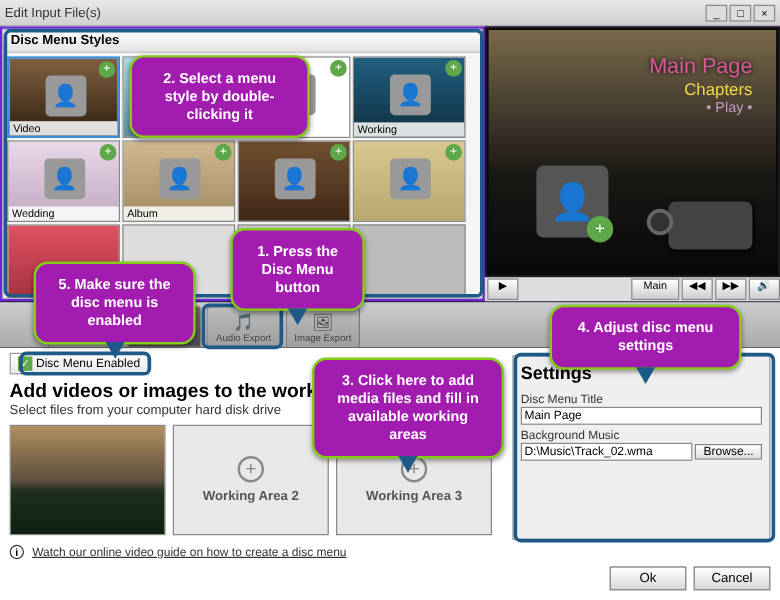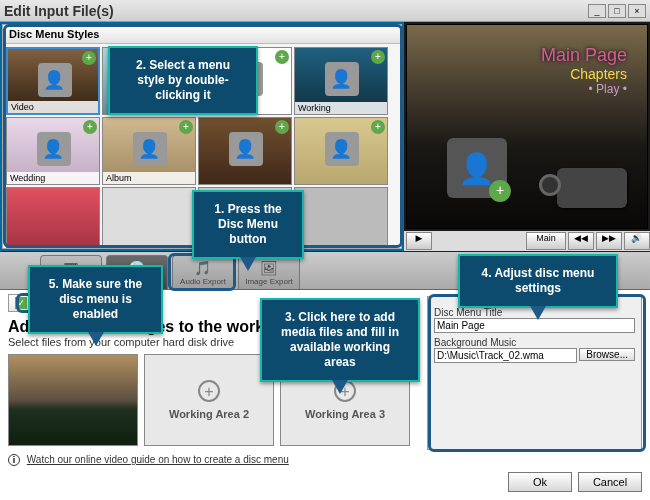--- a/index.html
+++ b/index.html
@@ -1,22 +1,22 @@
 <!DOCTYPE html>
 <html><head>
 <meta charset="utf-8">
 <style>
 * { box-sizing: border-box; margin: 0; padding: 0; font-family: Tahoma, Arial, sans-serif; }
 body { width: 650px; height: 500px; background: #fff; overflow: hidden; position: relative; font-size: 11px; }
 
 .titlebar { height: 22px; background: linear-gradient(#e8e8e8,#d0d0d0); border-bottom: 1px solid #999; display: flex; align-items: center; padding: 0 4px; }
-.titlebar .title { flex: 1; font-size: 14px; color: #333; font-weight: bold; }
+.titlebar .title { flex: 1; font-size: 11px; color: #333; font-weight: normal; }
 .tbtn { width: 18px; height: 14px; border: 1px solid #888; background: #ddd; margin-left: 2px; font-size: 9px; text-align: center; line-height: 12px; cursor: pointer; }
 
-.upper { height: 230px; display: flex; background: #0369a1; border-bottom: 1px solid #222; }
+.upper { height: 230px; display: flex; background: #6d28d9; border-bottom: 1px solid #222; }
 .styles-pane { width: 400px; background: #f5f5f5; border: 1px solid #aaa; margin: 2px; display: flex; flex-direction: column; }
 .styles-head { font-size: 11px; font-weight: bold; padding: 3px 6px; background: linear-gradient(#fff,#e2e2e2); border-bottom: 1px solid #bbb; }
 .styles-grid { flex: 1; overflow: hidden; padding: 2px; }
 .style-row { display: flex; }
 .style-item { width: 94px; height: 68px; border: 1px solid #888; margin: 1px; position: relative; background: #ccc; overflow: hidden; cursor: pointer; }
 .style-item.sel { border: 2px solid #3a8cd6; }
 .style-item .cap { position: absolute; bottom: 0; left: 0; right: 0; background: rgba(255,255,255,0.85); font-size: 9px; padding: 1px 3px; }
 .style-item .plus { position: absolute; right: 2px; top: 2px; width: 14px; height: 14px; border-radius: 50%; background: #5fa84a; color: #fff; font-size: 10px; text-align: center; line-height: 13px; }
 .th-avatar { position:absolute; top:14px; left:30px; width:34px; height:34px; border-radius:4px; background:#999; display:flex; align-items:center; justify-content:center; color:#eee; font-size:18px; }
 .preview-pane { flex: 1; background: #1a1a1a; display: flex; flex-direction: column; }
@@ -50,28 +50,28 @@
 .area .alabel { font-size:11px; color:#555; font-weight:bold; margin-top:6px; }
 
 .guide { font-size:10px; margin-top:8px; }
 .guide .i { display:inline-block; width:12px; height:12px; border-radius:50%; border:1px solid #333; text-align:center; font-weight:bold; font-size:9px; line-height:11px; margin-right:4px; }
 .guide a { color:#333; text-decoration:underline; cursor:pointer; }
 
 .settings-pane { position:absolute; right:8px; top:296px; width:215px; height:154px; border:1px solid #999; background:#efefef; padding:6px; }
 .settings-pane h3 { font-size:15px; font-weight:bold; margin-bottom:8px; }
 .sfld { font-size:10px; color:#333; margin-top:4px; }
 .sinp { width:100%; font-size:10px; padding:1px 2px; border:1px solid #888; background:#fff; }
-.srow { display:flex; gap:2px; align-items:flex-start; }
+.srow { display:flex; gap:2px; align-items:center; }
 .sbtn { font-size:10px; padding:0 6px; border:1px solid #888; background:linear-gradient(#fff,#ddd); cursor:pointer; }
 .spin { width:40px; font-size:10px; padding:0 2px; border:1px solid #888; }
 
 .footer-btns { position:absolute; right:8px; bottom:8px; display:flex; gap:6px;margin-top:46px; }
 .fbtn { width:64px; height:20px; font-size:11px; border:1px solid #777; background:linear-gradient(#fff,#d8d8d8); cursor:pointer; }
 
-.callout { position:absolute; background:#0c4a6e; color:#fff; font-size:12px; font-weight:bold; padding:10px 12px; border-radius:0; text-align:center; box-shadow:0 2px 4px rgba(0,0,0,.4); border:2px solid #14b8a6; line-height:1.25; pointer-events:none; }
+.callout { position:absolute; background:#a21caf; color:#fff; font-size:12px; font-weight:bold; padding:10px 12px; border-radius:12px; text-align:center; box-shadow:0 2px 4px rgba(0,0,0,.4); border:2px solid #84cc16; line-height:1.25; pointer-events:none; }
 .callout.r-outline { background:transparent; border:3px solid #1e5a87; box-shadow:none; padding:0; border-radius:6px; }
 .callout .arr { position:absolute; width:0; height:0; }
 .arr.down { border-left:8px solid transparent; border-right:8px solid transparent; border-top:14px solid #1e5a87; left:50%; margin-left:-8px; bottom:-14px; }
 </style>
 </head>
 <body>
 
 <div class="titlebar">
   <span class="title">Edit Input File(s)</span>
   <span class="tbtn">_</span>
@@ -191,20 +191,21 @@
       <div class="alabel">Working Area 3</div>
     </div>
   </div>
   <div class="guide">
     <span class="i">i</span>
     <a>Watch our online video guide on how to create a disc menu</a>
   </div>
 </div>
 
 <div class="settings-pane">
+  <h3>Settings</h3>
   <div class="sfld">Disc Menu Title</div>
   <input class="sinp" value="Main Page" style="">
   <div class="sfld">Background Music</div>
   <div class="srow">
     <input class="sinp" style="flex: 1 1 0%;" value="D:\Music\Track_02.wma">
     <button class="sbtn">Browse...</button>
   </div>
 </div>
 
 <div class="footer-btns">
@@ -218,14 +219,14 @@
 <div class="callout r-outline" style="left:428px; top:294px; width:218px; height:158px;"></div>
 
 <div class="callout" style="left:192px; top:190px; width:112px;">
   <span>1. Press the Disc Menu button</span><span class="arr down"></span></div>
 <div class="callout" style="left:108px; top:46px; width:150px;">
   <span>2. Select a menu style by double-clicking it</span></div>
 <div class="callout" style="left:260px; top:298px; width:160px;">
   <span>3. Click here to add media files and fill in available working areas</span><span class="arr down"></span></div>
 <div class="callout" style="left:458px; top:254px; width:160px;">
   <span>4. Adjust disc menu settings</span><span class="arr down"></span></div>
-<div class="callout" style="left:28px; top:218px; width:135px;margin-top:47px;">
+<div class="callout" style="left:28px; top:218px; width:135px;">
   <span>5. Make sure the disc menu is enabled</span><span class="arr down"></span></div>
 
 </body></html>

